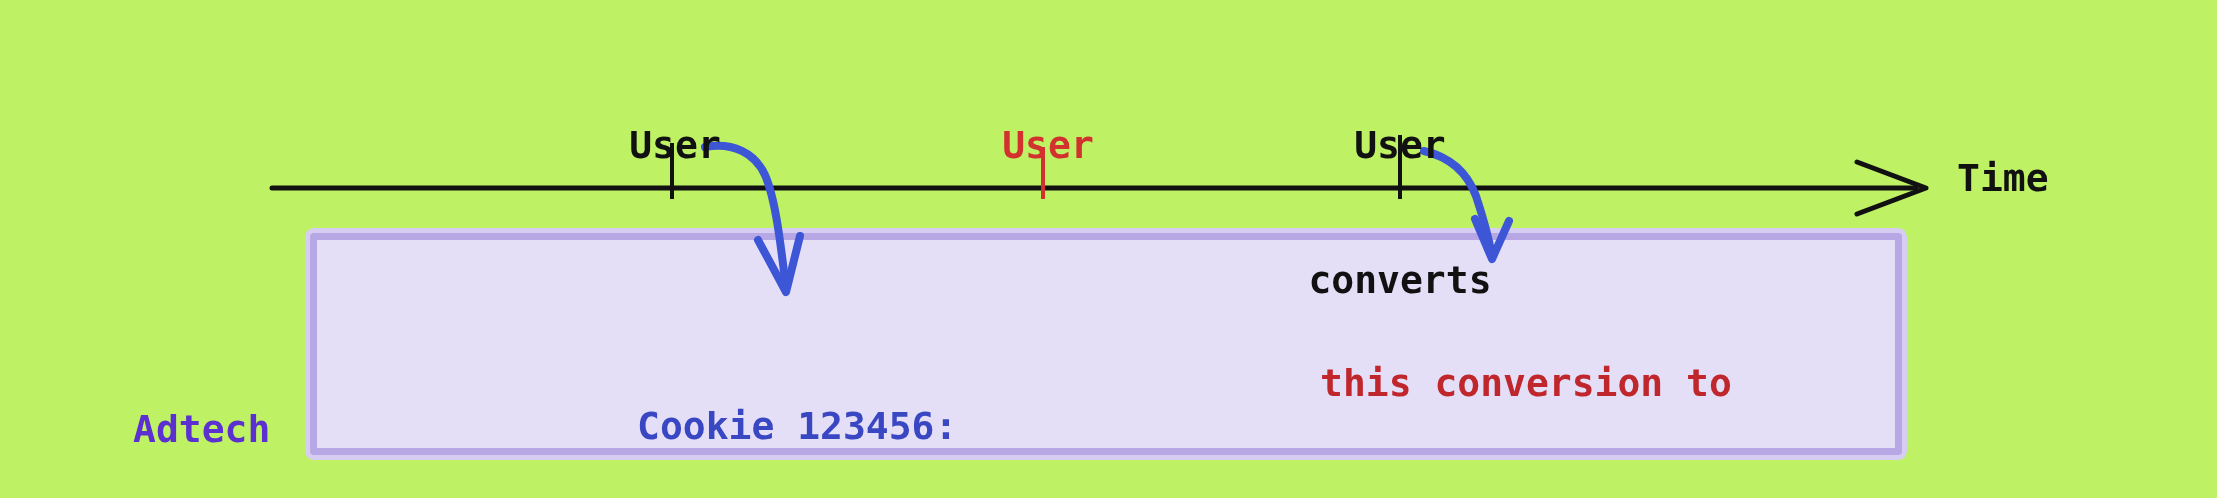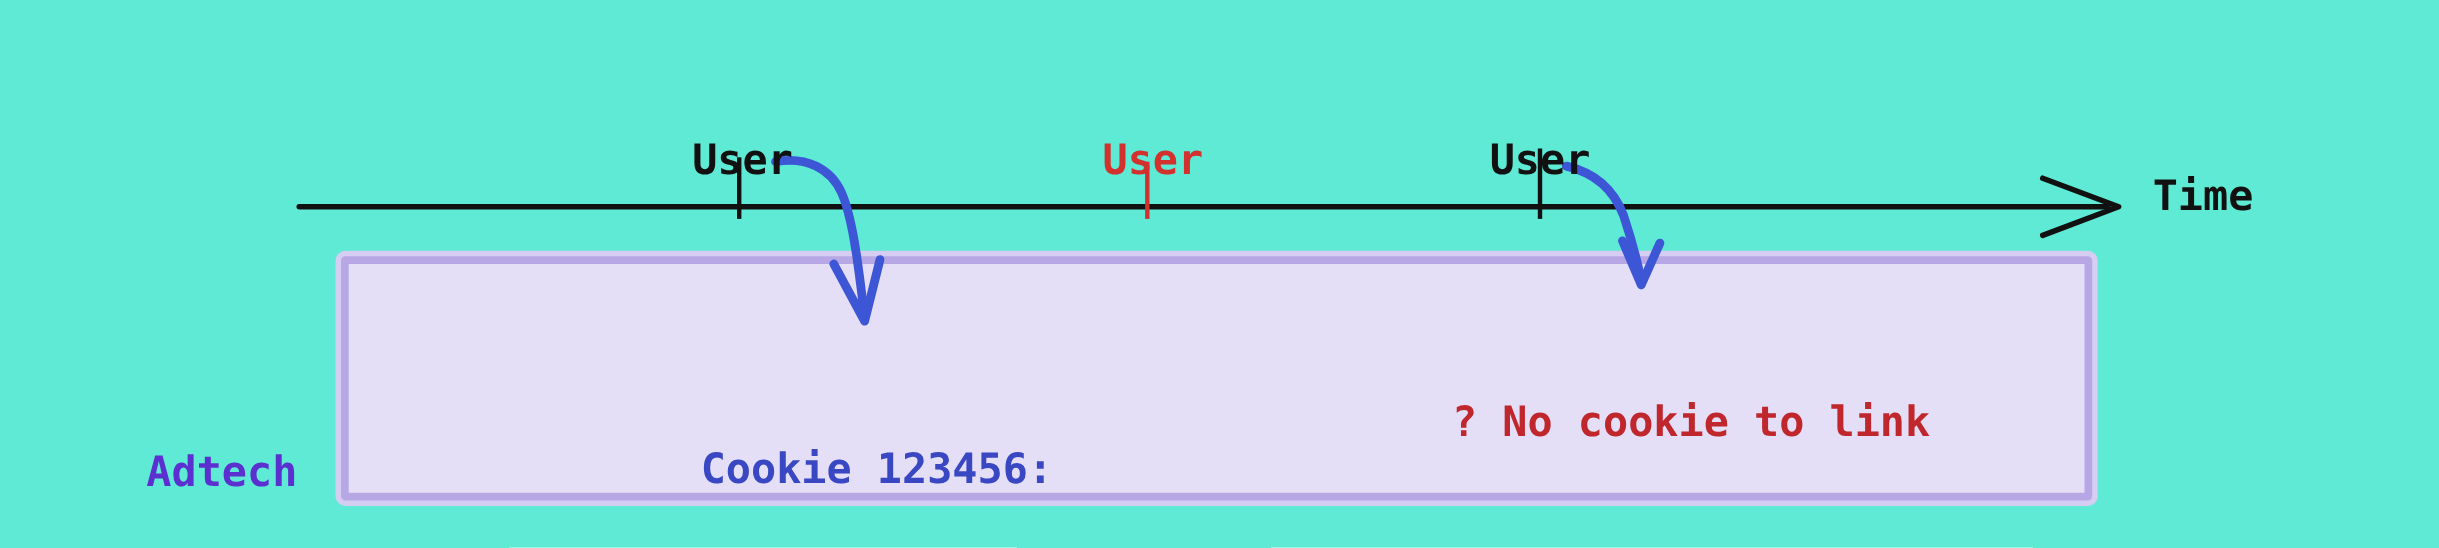--- a/index.html
+++ b/index.html
@@ -1,19 +1,19 @@
 <!DOCTYPE html>
 <html style="--accent_purple: #5c30d0; --text_blue: #3947c3; --arrow_blue: #3d56d6; --alert_red: #c0272d; --tick_red: #d2312e; --box_fill: #e4def6; --box_border: #b7a8e5; --box_halo: #d6cdf2;"><head>
 <meta charset="utf-8">
 <style>
   html,body{margin:0;padding:0;background:#ffffff;}
   .canvas{
     position:relative;
     width:2217px;height:498px;
-    background:#5eead4;
+    background:#bef264;
     font-family:"DejaVu Sans Mono", monospace;
     font-weight:bold;
     overflow:hidden;
   }
   .layer{position:absolute;left:0;top:0;width:2217px;height:498px;}
 
   
   .server-box{
     position:absolute;
     left:310px;top:233px;
@@ -69,34 +69,34 @@
   <div class="txt event-label" style="left:675px">
     <div>User</div>
   </div>
 
   <div class="txt event-label red" style="left:1048px">
     <div>User</div>
   </div>
 
   <div class="txt event-label" style="left:1400px">
     <div>User</div>
+    <div>converts</div>
   </div>
 
   <div class="txt time-label">Time</div>
 
   <div class="txt server-label">
     <div>Adtech</div>
     
   </div>
 
   <div class="txt cookie-note">
     <div>Cookie 123456:</div>
     
   </div>
 
   <div class="txt no-cookie-note">
-    <div>? No cookie to link</div>
     <div>this conversion to</div>
     
     
   </div>
 
 </div>
 
 </body></html>

